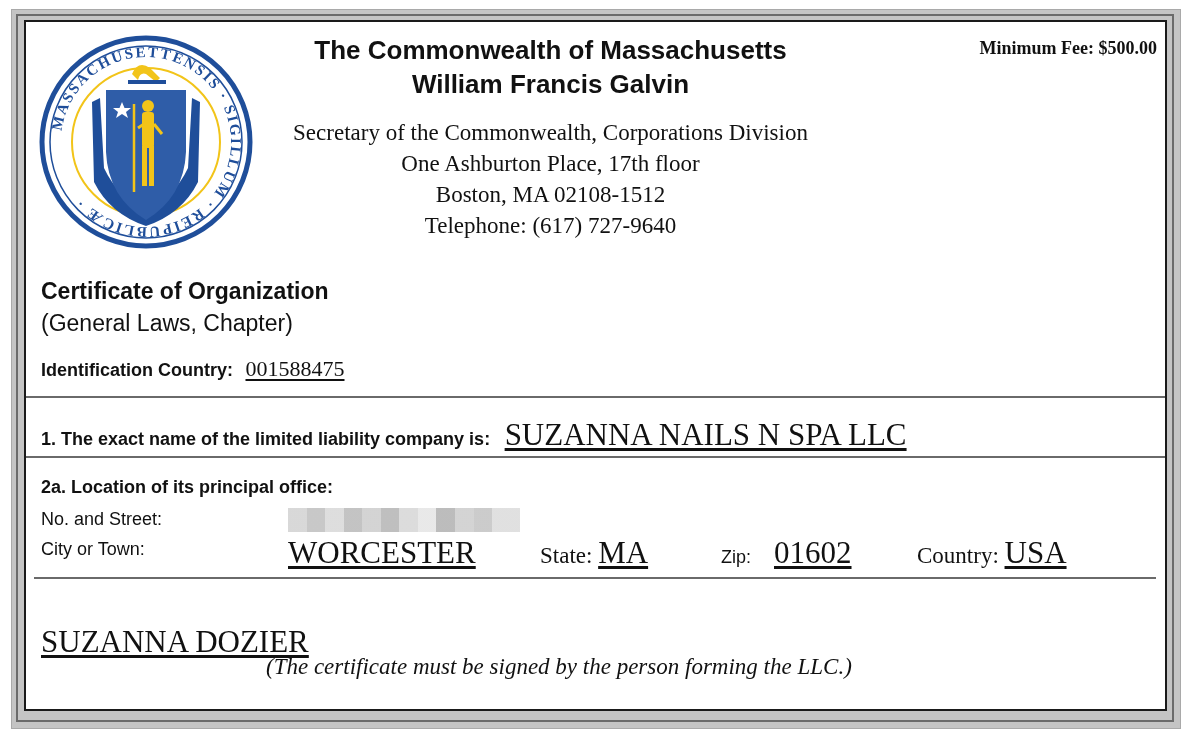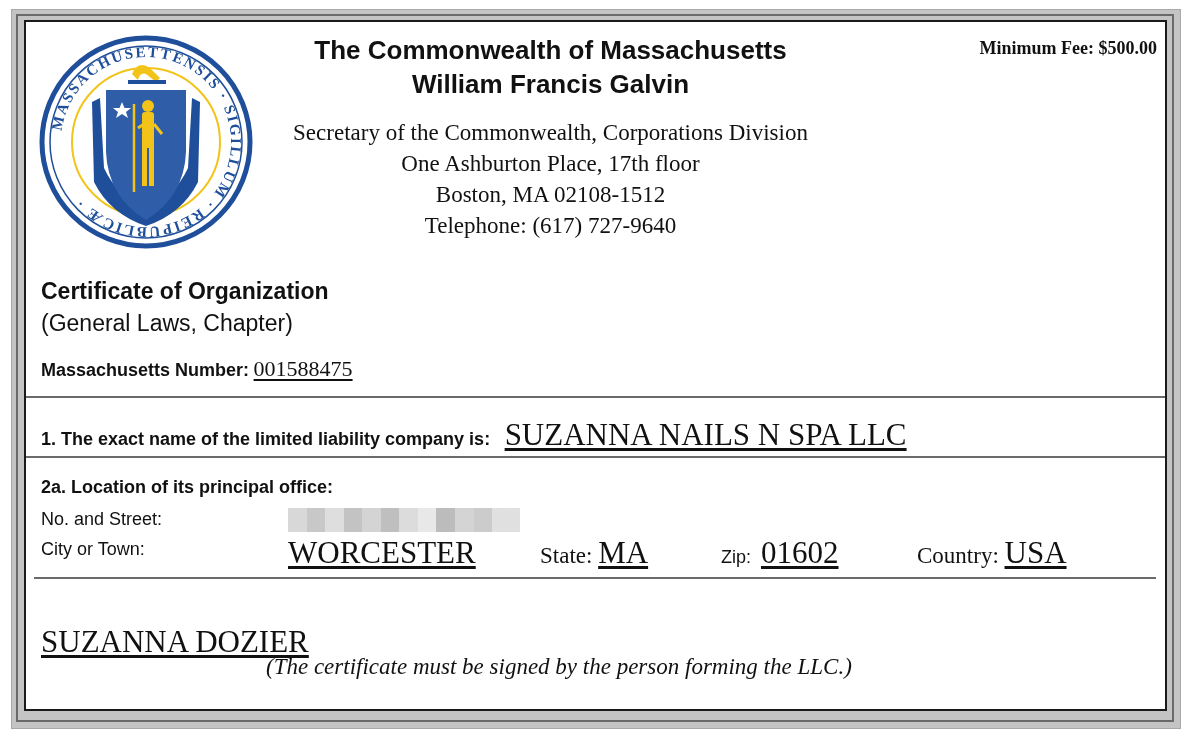--- a/index.html
+++ b/index.html
@@ -87,22 +87,22 @@
   <div class="abs serif addr" style="top:98px">Secretary of the Commonwealth, Corporations Division</div>
   <div class="abs serif addr" style="top:129px">One Ashburton Place, 17th floor</div>
   <div class="abs serif addr" style="top:160px">Boston, MA 02108-1512</div>
   <div class="abs serif addr" style="top:191px">Telephone: (617) 727-9640</div>
 
   <div class="abs serif fee">Minimum Fee: $500.00</div>
 
   <div class="abs sans cert-sub">(General Laws, Chapter)</div>
   <div class="abs sans cert-title">Certificate of Organization</div>
   <div class="abs id-label">
-    <span class="sans">Massachusetts Number:</span>
-    <span class="serif val" style="margin-left:0; font-weight:normal; font-size:22px">001588475</span>
+    <span class="sans">Identification Country:</span>
+    <span class="serif val" style="margin-left:8px; font-weight:normal; font-size:22px">001588475</span>
   </div>
 
   <div class="hr-full" style="top:374px"></div>
 
   <div class="abs q1">
     <span class="sans">1. The exact name of the limited liability company is:</span>
     <span class="serif val" style="margin-left:10px; font-weight:normal">SUZANNA NAILS N SPA LLC</span>
   </div>
 
   <div class="hr-full" style="top:434px"></div>
@@ -114,21 +114,21 @@
   <div class="abs sans lbl" style="left:15px; top:517px">City or Town:</div>
   <div class="abs serif val" style="left:262px; top:513px">WORCESTER</div>
 
   <div class="abs serif" style="left:514px; top:513px; font-size:23px; color:#111">
     <span>State:</span>
     <span class="val">MA</span>
   </div>
 
   <div class="abs" style="left:695px; top:513px">
     <span class="sans lbl">Zip:</span>
-    <span class="serif val" style="margin-left:6px">01602</span>
+    <span class="serif val" style="margin-left:19px">01602</span>
   </div>
 
   <div class="abs serif" style="left:891px; top:513px; font-size:23px; color:#111">
     <span>Country:</span>
     <span class="val">USA</span>
   </div>
 
   <div class="hr-part" style="top:555px"></div>
 
   <div class="abs serif note">(The certificate must be signed by the person forming the LLC.)</div>

